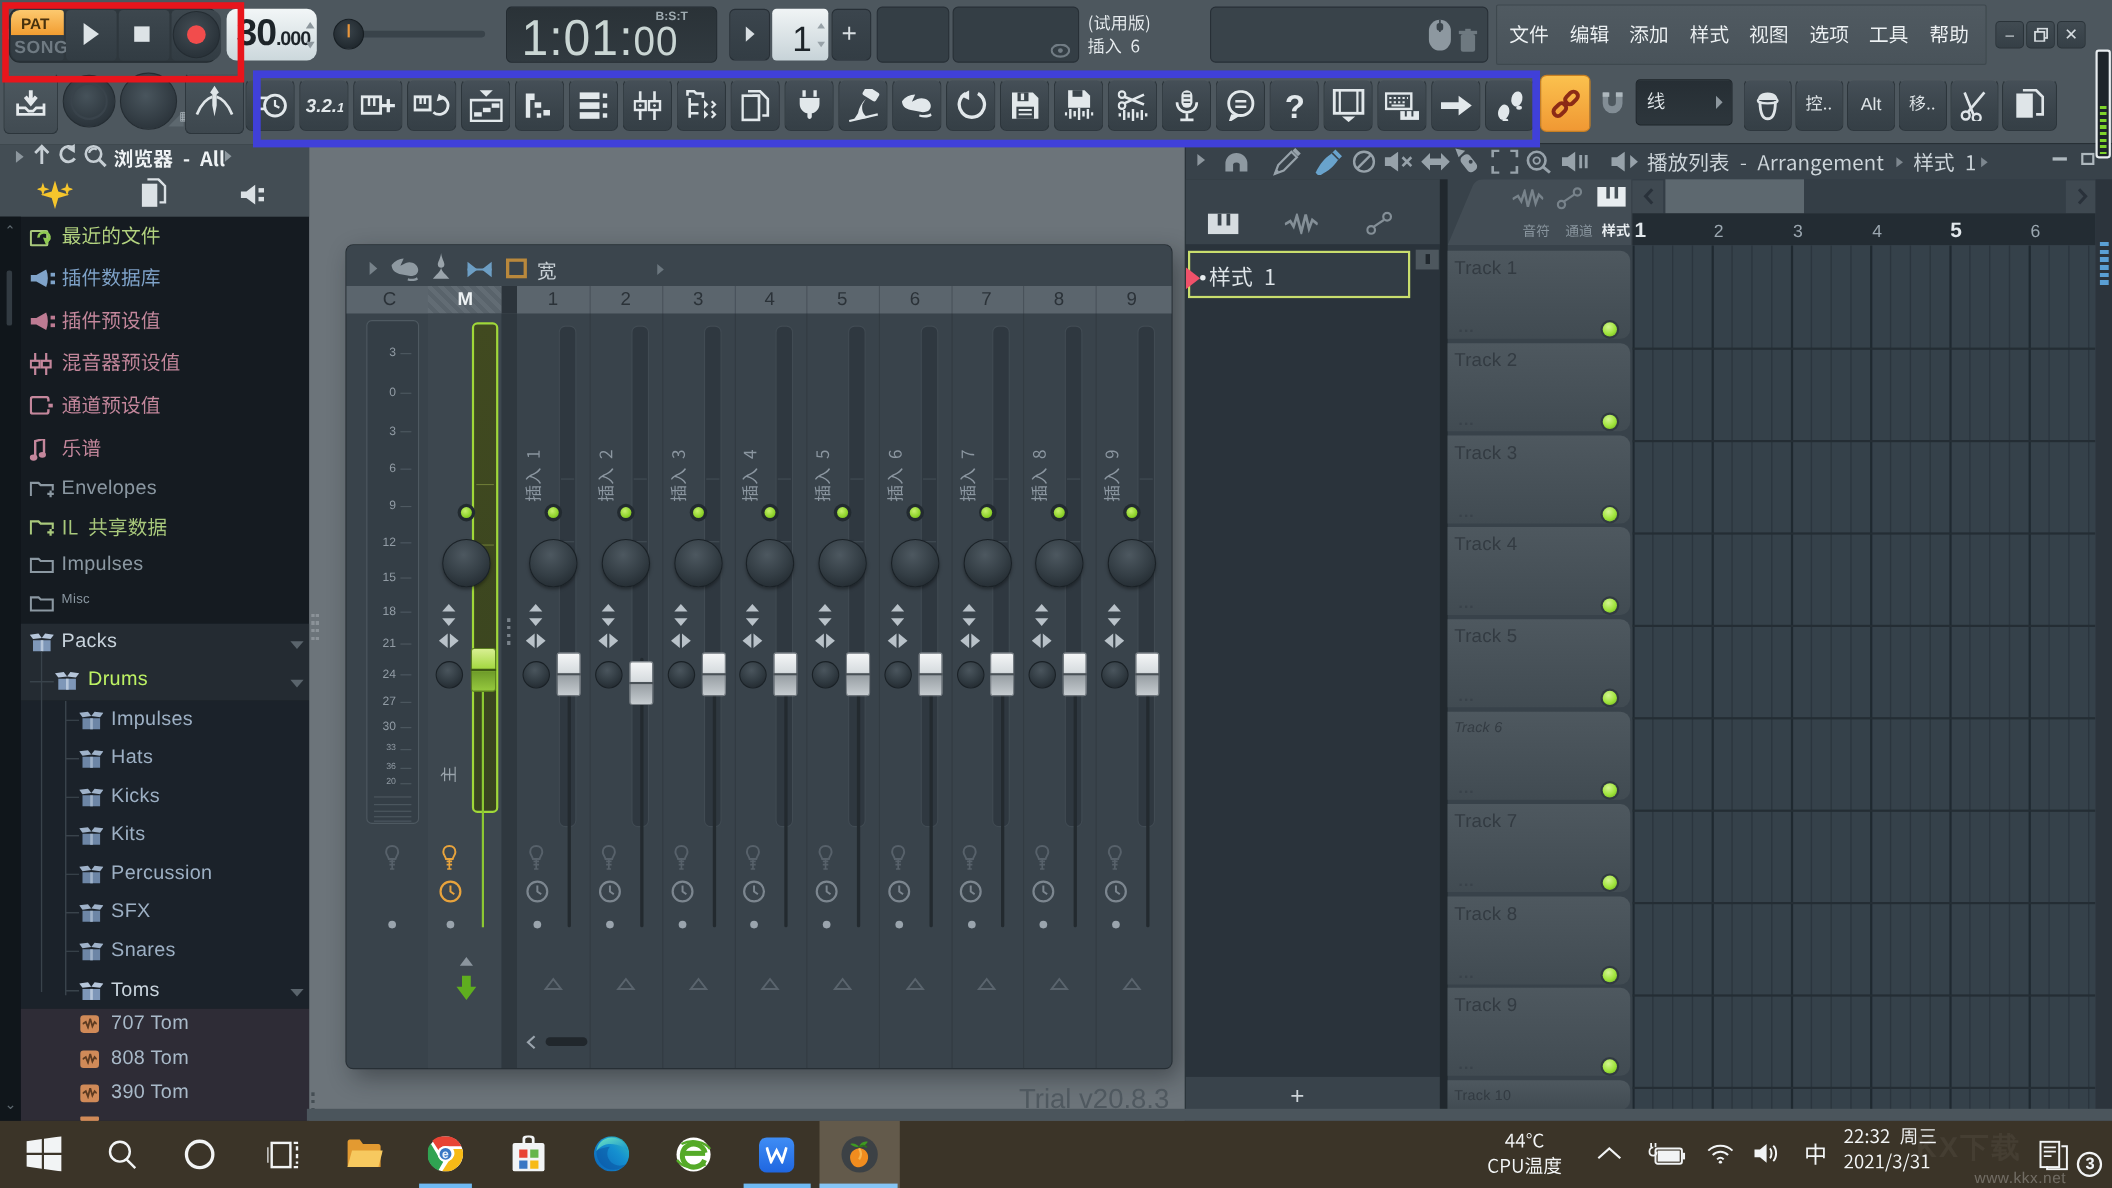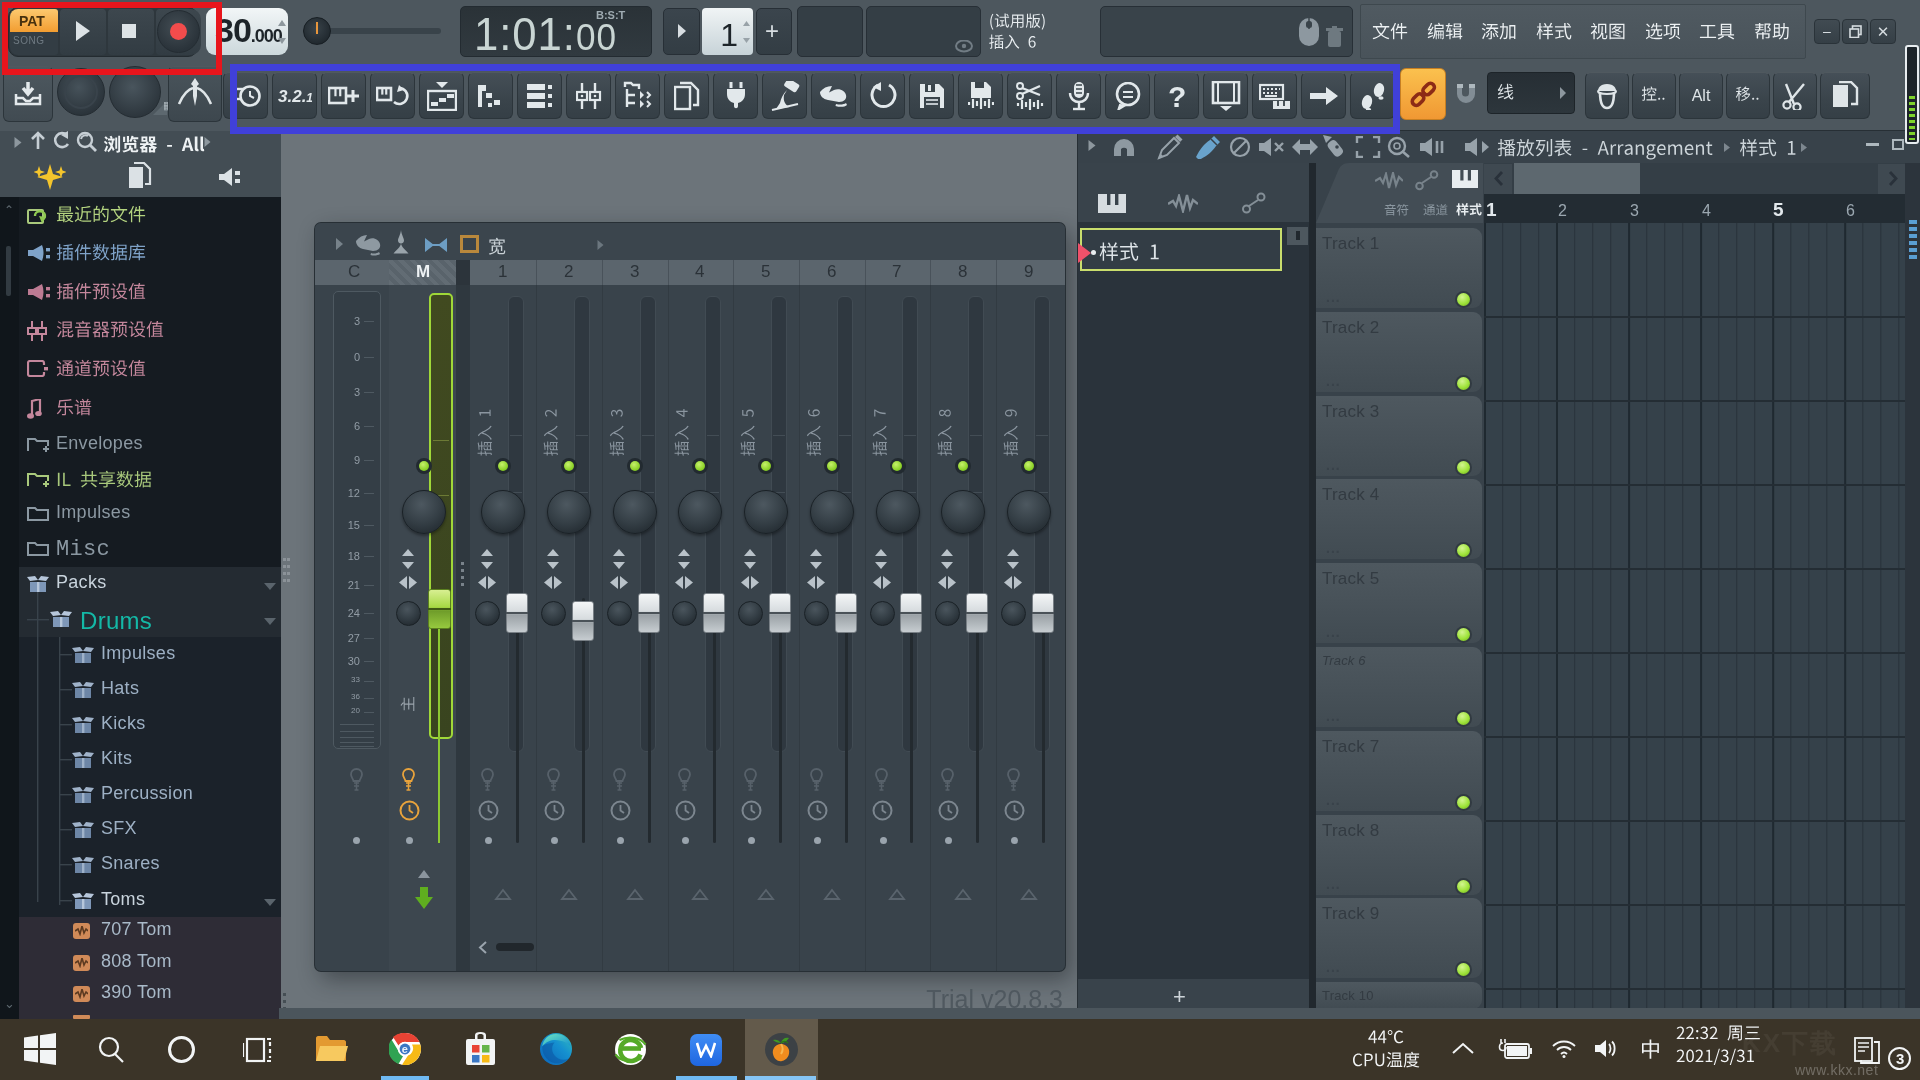--- a/index.html
+++ b/index.html
@@ -13,21 +13,21 @@
 </style></head><body>
 <div class="ab" style="left:0;top:0;width:1920px;height:1019px;background:#4d575e;"></div>
 <div class="ab" style="left:279px;top:131px;width:1641px;height:888px;background:#6c747a;"></div>
 <svg class="ab" style="left:1px;top:25px;" width="8" height="12">
     <path d="M7 1 L1 6 L7 11Z" fill="#8d979e"></path>
   </svg>
 <div class="ab" style="left:8px;top:7px;width:190px;height:50px;background:#2e373d;border-radius:10px;border:1px solid #232b30;"></div>
 <div class="ab" style="left:10px;top:9px;width:48px;height:23px;background:linear-gradient(#fcc96f,#f29d31);border-radius:8px 3px 0 0;"></div>
 <div class="ab" style="left:10px;top:32px;width:48px;height:23px;background:#333d44;border-radius:0 0 3px 8px;"></div>
 <div class="ab" style="left:19px;top:13px;font-size:14px;font-weight:bold;color:#47310e;">PAT</div>
-<div class="ab" style="left:13px;top:35px;font-size:10px;color:#6f7a82;letter-spacing:.5px;">SONG</div>
+<div class="ab" style="left:13px;top:35px;font-size:16px;color:#6f7a82;letter-spacing:.5px;font-weight:bold;">SONG</div>
 <div class="ab" style="left:60px;top:9px;width:46px;height:46px;background:linear-gradient(#3d474e,#323c43);border-radius:4px;"></div>
 <div class="ab" style="left:108px;top:9px;width:46px;height:46px;background:linear-gradient(#3d474e,#323c43);border-radius:4px;"></div>
 <svg class="ab" style="left:74px;top:21px;" width="18" height="20">
     <path d="M2 0 L16 10 L2 20 Z" fill="#dde3e6"></path>
   </svg>
 <div class="ab" style="left:122px;top:24px;width:14px;height:14px;background:#dde3e6;"></div>
 <div class="ab" style="left:156px;top:9px;width:45px;height:46px;background:linear-gradient(#3d474e,#323c43);border-radius:4px 10px 10px 4px;"></div>
 <div class="ab" style="left:157px;top:10px;width:43px;height:43px;background:radial-gradient(circle at 45% 40%,#434d54,#2a333a 70%);border-radius:50%;border:1px solid #242c32;"></div>
 <div class="ab" style="left:170px;top:23px;width:17px;height:17px;background:#f24c4c;border-radius:50%;"></div>
 <div class="ab" style="left:206px;top:8px;width:82px;height:47px;background:linear-gradient(#f2f6f7,#ccd8dc);border-radius:9px;"></div>
@@ -484,39 +484,39 @@
     <svg width="22" height="17">
       <path d="M1 15 V3 H8 L10 5 H21 V15Z" fill="none" stroke="#8b98a2" stroke-width="2"></path>
     </svg>
   </div>
 <div class="ab" style="left:56px;top:502px;font-size:18px;color:#8b98a2;letter-spacing:.3px;">Impulses</div>
 <div class="ab" style="left:27px;top:540px;">
     <svg width="22" height="17">
       <path d="M1 15 V3 H8 L10 5 H21 V15Z" fill="none" stroke="#8b98a2" stroke-width="2"></path>
     </svg>
   </div>
-<div class="ab" style="left:56px;top:537px;font-size:22px;color:#8b98a2;letter-spacing:.3px;font-family:Liberation Mono, monospace;">Misc</div>
+<div class="ab" style="left:56px;top:537px;font-size:12px;color:#8b98a2;letter-spacing:.3px;">Misc</div>
 <div class="ab" style="left:27px;top:575px;">
     <svg width="22" height="19">
       <path d="M3 7 H19 V17 H3Z" fill="#7e97b8"></path>
       <path d="M3 6 L0 2 L8 1 L11 5Z" fill="#b6c6da"></path>
       <path d="M19 6 L22 2 L14 1 L11 5Z" fill="#b6c6da"></path>
       <rect x="10" y="7" width="2.4" height="10" fill="#b6c6da"></rect>
     </svg>
   </div>
 <div class="ab" style="left:56px;top:572px;font-size:18px;color:#c9d4dd;letter-spacing:.3px;">Packs</div>
 <div class="ab" style="left:50px;top:610px;">
     <svg width="22" height="19">
       <path d="M3 7 H19 V17 H3Z" fill="#7e97b8"></path>
       <path d="M3 6 L0 2 L8 1 L11 5Z" fill="#b6c6da"></path>
       <path d="M19 6 L22 2 L14 1 L11 5Z" fill="#b6c6da"></path>
       <rect x="10" y="7" width="2.4" height="10" fill="#b6c6da"></rect>
     </svg>
   </div>
-<div class="ab" style="left:80px;top:607px;font-size:24px;color:#14b8a6;letter-spacing:.3px;">Drums</div>
+<div class="ab" style="left:80px;top:607px;font-size:18px;color:#bef264;letter-spacing:.3px;">Drums</div>
 <svg class="ab" style="left:37px;top:592px;" width="2" height="310">
     <rect width="1.4" height="310" fill="#39434b"></rect>
   </svg>
 <svg class="ab" style="left:59px;top:637px;" width="2" height="268">
     <rect width="1.4" height="268" fill="#39434b"></rect>
   </svg>
 <svg class="ab" style="left:27px;top:619px;" width="22" height="2">
     <rect width="22" height="1.4" fill="#39434b"></rect>
   </svg>
 <svg class="ab" style="left:59px;top:654px;" width="13" height="2">

